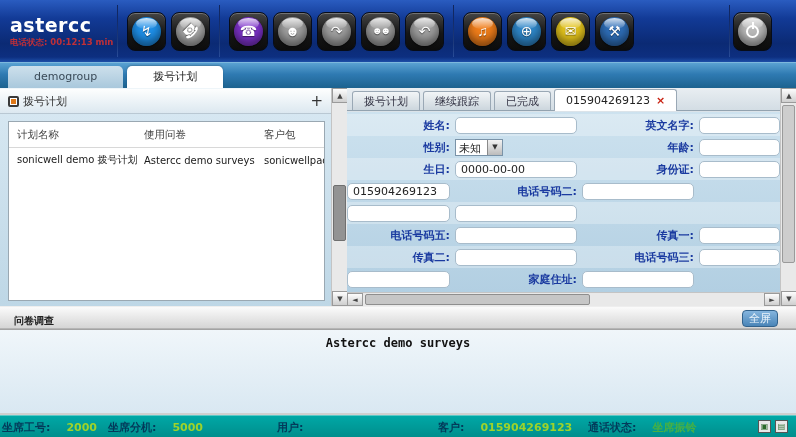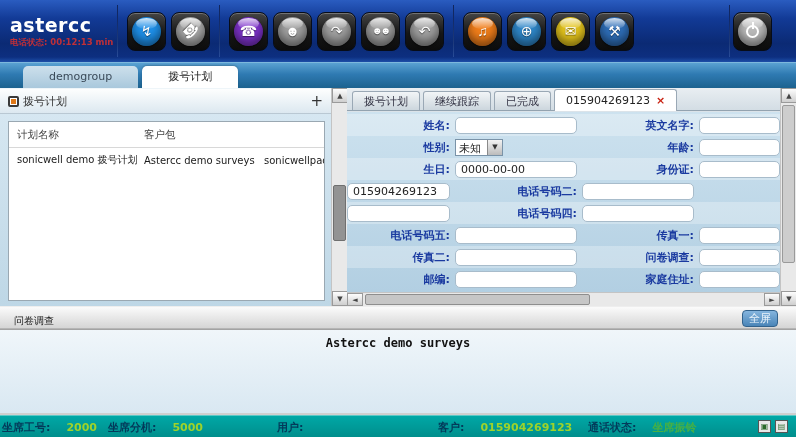--- a/index.html
+++ b/index.html
@@ -26,21 +26,21 @@
   .glyph.small { font-size:10px; letter-spacing:-2px; }
   .glyph.rot { transform:rotate(135deg); }
   .spacer { flex:1; }
   .power-sym { width:13px; height:13px; border:2px solid #fff; border-radius:50%; position:relative; display:block; }
   .power-sym::before { content:''; position:absolute; left:50%; top:-5px; width:2px; height:7px; background:#fff; transform:translateX(-50%); }
   .power-wrap { margin-right:24px; }
 
   
   .group-tabs { position:absolute; top:62px; left:0; width:796px; height:26px;
     background:linear-gradient(180deg,#5aa2d2 0%,#2f7ab2 45%,#1c628f 100%);
-    border-top:1px solid #7db8dd; display:flex; align-items:flex-end; padding-left:23px; }
+    border-top:1px solid #7db8dd; display:flex; align-items:flex-end; padding-left:8px; }
   .gtab { height:22px; line-height:22px; padding:0 26px; font-size:11px; border-radius:5px 5px 0 0; cursor:pointer; }
   .gtab.inactive { background:linear-gradient(180deg,#cde0ec,#a9c8dc); color:#3a4a58; margin-right:4px; }
   .gtab.active { background:#fff; color:#222; box-shadow:0 -1px 2px rgba(0,0,0,.2); }
 
   
   .main { position:absolute; top:88px; left:0; width:796px; height:218px; background:#cfe2ee; }
 
   
   .left-panel { position:absolute; left:0; top:0; width:331px; height:218px;
     background:linear-gradient(180deg,#d9e9f3,#bed7e6); border-top:1px solid #eef5f9; }
@@ -90,21 +90,21 @@
 
   .hscroll { position:absolute; left:0; right:0; bottom:0; height:14px; background:#e9e9e9; border-top:1px solid #c4c4c4; }
   .harrow { position:absolute; top:0; width:16px; height:13px; background:linear-gradient(180deg,#fdfdfd,#cfcfcf);
     border:1px solid #9a9a9a; font-size:7px; color:#444; text-align:center; line-height:12px; cursor:pointer; }
   .harrow.left { left:0; } .harrow.right { right:0; }
   .hthumb { position:absolute; top:1px; left:18px; width:225px; height:11px; background:#c6c6c6; border:1px solid #8e8e8e; border-radius:2px; cursor:pointer; }
 
   
   .survey-bar { position:absolute; top:306px; left:0; width:796px; height:23px;
     background:linear-gradient(180deg,#fbfbfb,#d5d5d5); border-top:1px solid #eee; border-bottom:1px solid #b5b5b5; }
-  .survey-title { position:absolute; left:14px; top:7px; font-size:10px; font-weight:normal; color:#222; }
+  .survey-title { position:absolute; left:14px; top:7px; font-size:10px; font-weight:bold; color:#222; }
   .fullscreen-btn { position:absolute; right:18px; top:3px; width:36px; height:17px; border-radius:4px;
     background:linear-gradient(180deg,#85b5de,#4a85b8); border:1px solid #32628c; color:#eaf3fa;
     font-size:11px; line-height:15px; text-align:center; cursor:pointer; }
   .survey-area { position:absolute; top:330px; left:0; width:796px; height:85px;
     background:linear-gradient(180deg,#f0f6fa,#d9e8f2); border-bottom:2px solid #cfcfcf; }
   .survey-name { text-align:center; padding-top:6px; font-family:"DejaVu Sans Mono","Liberation Mono",monospace;
     font-size:12px; font-weight:bold; color:#111; }
 
   
   .footer { position:absolute; bottom:0; left:0; width:796px; height:22px;
@@ -224,20 +224,21 @@
 
     <section class="left-panel">
       <div class="panel-header">
         <span class="panel-icon"></span>
         <span>拨号计划</span>
         <span class="add-btn">+</span>
       </div>
       <div class="plan-table">
         <div class="thead">
           <span>计划名称</span>
+          <span>使用问卷</span>
           <span>客户包</span>
         </div>
         <div class="trow">
           <span>sonicwell demo 拨号计划</span>
           <span>Astercc demo surveys</span>
           <span>sonicwellpack</span>
         </div>
       </div>
     </section>
 
@@ -279,37 +280,35 @@
           <span class="flabel">身份证:</span>
           <input class="fi" value="" style="">
         </div>
         <div class="frow">
           <input class="fi" value="015904269123" style="">
           <span class="flabel">电话号码二:</span>
           <input class="fi" value="" style="">
         </div>
         <div class="frow alt">
           <input class="fi" value="" style="">
-          <span class="flabel">电话号码四:</span>
           <input class="fi" value="" style="">
         </div>
         <div class="frow">
           <span class="flabel">电话号码五:</span>
           <input class="fi" value="" style="">
           <span class="flabel">传真一:</span>
           <input class="fi" value="" style="">
         </div>
         <div class="frow alt">
           <span class="flabel">传真二:</span>
           <input class="fi" value="" style="">
-          <span class="flabel">问卷调查:</span>
+          <span class="flabel">电话号码三:</span>
           <input class="fi" value="" style="">
         </div>
         <div class="frow">
-          <span class="flabel">邮编:</span>
           <input class="fi" value="" style="">
           <span class="flabel">家庭住址:</span>
           <input class="fi" value="" style="">
         </div>
       </div>
 
       <div class="hscroll">
         <div class="harrow left">◄</div>
         <div class="hthumb"></div>
         <div class="harrow right">►</div>

